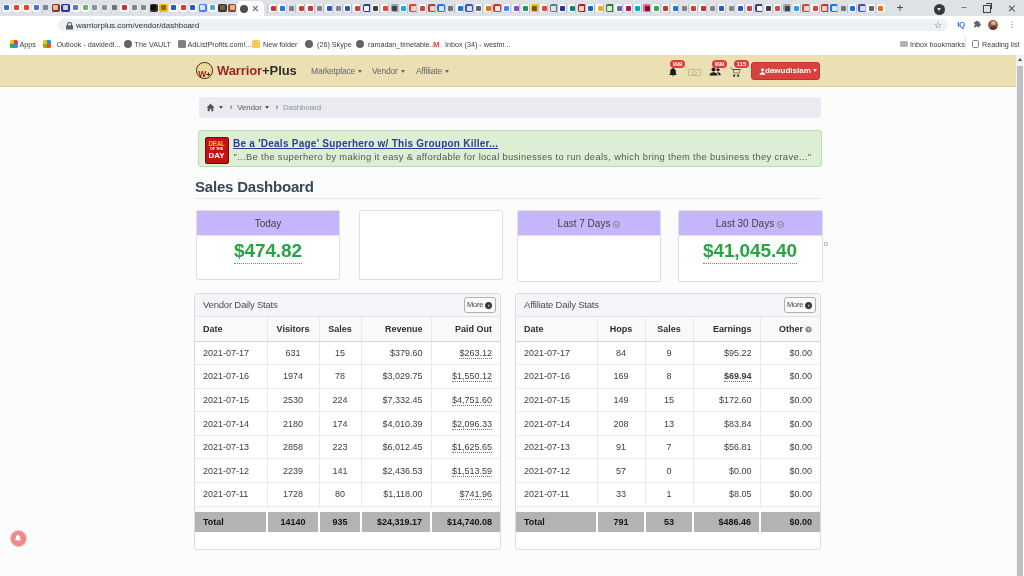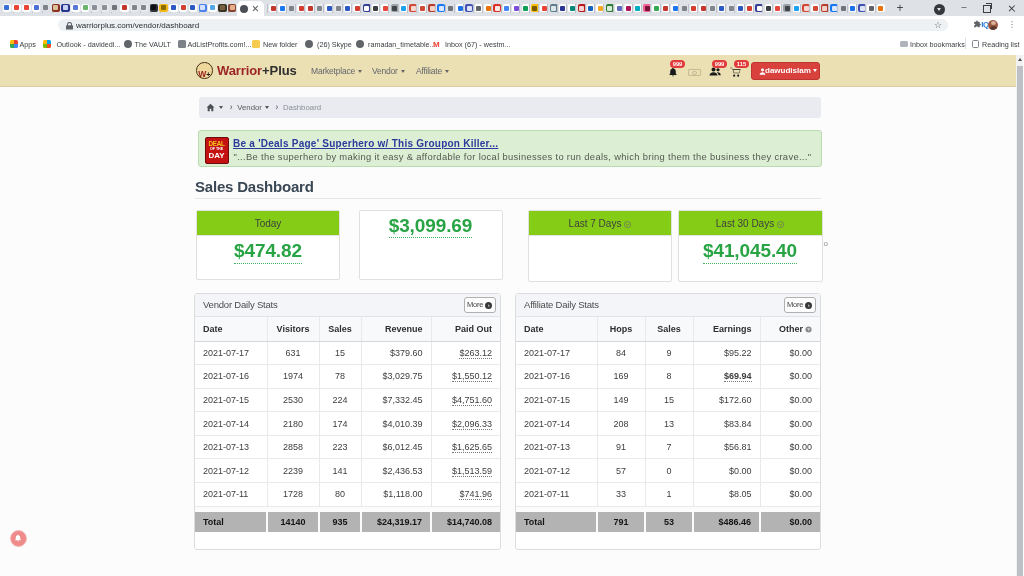--- a/index.html
+++ b/index.html
@@ -32,21 +32,21 @@
 #crumb{left:199px;top:97px;width:622px;height:21px;background:#e9ebf0;border-radius:3px;font-size:7.8px;color:#555;line-height:21px;}
 .sep{color:#73787e;font-weight:bold;font-size:8.5px;margin:0 4.5px;}
 #deal{left:198px;top:130px;width:622px;height:35px;background:#dcefd5;border:1px solid #b9dcae;border-radius:3px;}
 #dealbadge{position:absolute;left:5.5px;top:6px;width:22px;height:25px;background:#c41212;border:1px solid #6d0a0a;border-radius:2px;text-align:center;overflow:hidden;}
 #dealtitle{position:absolute;left:34px;top:6.5px;font-size:10px;font-weight:bold;color:#2c3a9c;text-decoration:underline;letter-spacing:0.25px;}
 #dealdesc{position:absolute;left:34.5px;top:19.5px;font-size:9.4px;color:#54594f;letter-spacing:0.32px;}
 #h1{left:195px;top:178px;font-size:15px;font-weight:bold;color:#3a4754;letter-spacing:-0.2px;}
 #updated{top:192px;font-size:8px;color:#949494;margin-top:46px;}
 #hrule{left:195px;top:198px;width:626px;height:1px;background:#e5e5e5;}
 .card{position:absolute;background:#fff;border:1px solid #e0e0e0;border-radius:2px;}
-.cardh{height:24.5px;line-height:25px;background:#84cc16;border-bottom:1px solid #e3e3e3;text-align:center;font-size:10px;color:#3f3f3f;}
+.cardh{height:24.5px;line-height:25px;background:#c4b5fd;border-bottom:1px solid #e3e3e3;text-align:center;font-size:10px;color:#3f3f3f;}
 .cardv{text-align:center;font-size:19px;font-weight:bold;color:#28a445;letter-spacing:-0.1px;}
 .cardv span{border-bottom:1px dotted #42b261;padding-bottom:1.5px;}
 .panel{position:absolute;top:293px;height:255px;background:#fff;border:1px solid #dcdcdc;border-radius:3px;}
 .ph{height:21.5px;background:#f4f5f8;border-bottom:1px solid #e2e3e8;line-height:22px;font-size:9.5px;color:#4c4c4c;padding-left:8px;letter-spacing:-0.2px;}
 .more{position:absolute;right:4.5px;top:3px;width:30px;height:13.5px;border:1px solid #b0b0b0;border-radius:3px;background:#fdfdfd;
  font-size:7.5px;color:#444;text-align:center;line-height:13px;letter-spacing:-0.2px;}
 table{border-collapse:collapse;table-layout:fixed;width:100%;}
 td,th{padding:0;font-size:9px;color:#3d3d3d;overflow:hidden;white-space:nowrap;}
 thead th{height:24px;font-weight:bold;color:#2f2f2f;background:#f8f9fa;border-bottom:1px solid #d6d6da;}
 tbody td{height:22.6px;border-bottom:1px solid #e9e9ec;}
@@ -457,21 +457,21 @@
       <path fill="none" stroke="#46494d" stroke-width="1.8" d="M13.5 8a5.5 5.5 0 1 1-1.6-3.9"></path>
       <path fill="#46494d" d="M12.5 0.5v4.2H8.3z"></path>
     </svg>
 <div id="omnibox">
 <svg class="isvg" style="left:8px;top:3px;" width="7" height="8" viewBox="0 0 7 8">
         <path fill="#5f6368" d="M1 3.2V2.4a2.5 2.5 0 0 1 5 0v.8h.4c.3 0 .6.3.6.6v3.1c0 .3-.3.6-.6.6H.6A.6.6 0 0 1 0 6.9V3.8c0-.3.3-.6.6-.6H1zm1-0h3v-.8a1.5 1.5 0 0 0-3 0v.8z"></path>
       </svg>
 <div style="position:absolute;left:18px;top:0;height:12.5px;line-height:13px;font-size:8px;color:#2a2d31;">warriorplus.com/vendor/dashboard</div>
 <div style="position:absolute;left:876px;top:0;height:12.5px;line-height:13px;font-size:9px;color:#5f6368;">☆</div>
 </div>
-<div class="tbtn" style="left:953px;width:16px;font-size:8px;font-weight:bold;color:#2c7de0;letter-spacing:-0.5px;margin-left:24px;">IQ</div>
+<div class="tbtn" style="left:953px;width:16px;font-size:8px;font-weight:bold;color:#2c7de0;letter-spacing:-0.5px;">IQ</div>
 <svg class="isvg" style="left:973px;top:4px;" width="9" height="9" viewBox="0 0 16 16">
       <path fill="#5f6368" d="M7 1a1.5 1.5 0 0 1 1.5 1.5V3H11a1 1 0 0 1 1 1v2.5h.5a1.5 1.5 0 0 1 0 3H12V12a1 1 0 0 1-1 1H8.5v-.5a1.5 1.5 0 0 0-3 0v.5H3a1 1 0 0 1-1-1V9.5h.5a1.5 1.5 0 0 0 0-3H2V4a1 1 0 0 1 1-1h2.5v-.5A1.5 1.5 0 0 1 7 1z"></path>
     </svg>
 <div style="position:absolute;left:988px;top:3.5px;width:10px;height:10px;border-radius:50%;background:#9c5a43;overflow:hidden;">
       <div style="position:absolute;left:2.5px;top:1.5px;width:5px;height:4px;border-radius:50%;background:#d8b09c;"></div>
       <div style="position:absolute;left:1.5px;top:6px;width:7px;height:5px;border-radius:50%;background:#5a3a2e;"></div>
     </div>
 <div class="tbtn" style="left:1006px;width:12px;font-size:8px;letter-spacing:0;">⋮</div>
 </div>
 <div id="bookbar" class="abs">
@@ -483,21 +483,21 @@
     <div class="bm" style="left:134.5px;">The VAULT</div>
 <span class="bmic" style="left:178px;background:#7d8288;"></span>
     <div class="bm" style="left:187.5px;">AdListProfits.com!...</div>
 <span class="bmic" style="left:252px;background:#f7cb4d;"></span>
     <div class="bm" style="left:263px;">New folder</div>
 <span class="bmic" style="left:305px;background:#616569;border-radius:50%;"></span>
     <div class="bm" style="left:317px;">(26) Skype</div>
 <span class="bmic" style="left:356px;background:#616569;border-radius:50%;"></span>
     <div class="bm" style="left:368px;">ramadan_timetable...</div>
 <div class="bm" style="left:433px;color:#ea4335;font-weight:bold;font-size:8px;">M</div>
-    <div class="bm" style="left:445px;">Inbox (67) - westm...</div>
+    <div class="bm" style="left:445px;">Inbox (34) - westm...</div>
 <span class="bmic" style="left:900px;background:#aeb4ba;height:6px;margin-top:1px;"></span>
     <div class="bm" style="left:910px;">Inbox bookmarks</div>
 <div style="position:absolute;left:965px;top:5px;width:1px;height:11px;background:#dadce0;"></div>
 <span class="bmic" style="left:972px;background:#fff;border:1px solid #80868b;width:5px;height:6px;"></span>
     <div class="bm" style="left:982px;">Reading list</div>
 </div>
 <div id="shead" class="abs">
 <div id="logocirc"><span style="font-size:8.5px;font-weight:bold;color:#9c2121;line-height:14px;">W<span style="color:#1a1a1a;font-size:7px;">+</span></span></div>
 <div id="logotxt">Warrior<b>+Plus</b></div>
 <div class="nav" style="left:311px;">Marketplace<span class="caret"></span></div>
@@ -554,23 +554,22 @@
 <div id="dealdesc">"...Be the superhero by making it easy &amp; affordable for local businesses to run deals, which bring them the business they crave..."</div>
 </div>
 <div id="h1" class="abs">Sales Dashboard</div>
 <div id="updated" class="abs" style="right:196px;"><span style="font-size:8.5px;">⟳</span> Updated 6 minutes ago</div>
 <div id="hrule" class="abs"></div>
 <div class="card" style="left:196.0px;top:209.5px;width:142px;height:68.5px;">
     <div class="cardh">Today</div>
     <div class="cardv" style="margin-top:4px;"><span>$474.82</span></div>
   </div>
 <div class="card" style="left:358.5px;top:209.5px;width:142px;height:68.5px;">
-    <div class="cardv" style="margin-top:4px;"><span>$3,099.69</span></div>
   </div>
-<div class="card" style="left:528px;top:209.5px;width:142px;height:70.5px;">
+<div class="card" style="left:517.0px;top:209.5px;width:142px;height:70.5px;">
     <div class="cardh">Last 7 Days<svg style="display:inline-block;vertical-align:-1px;margin-left:3px;" width="7" height="7" viewBox="0 0 16 16">
         <circle cx="8" cy="8" r="7" fill="none" stroke="#6a6a6a" stroke-width="1.6"></circle>
         <path d="M4.5 6.5 8 10l3.5-3.5" fill="none" stroke="#6a6a6a" stroke-width="1.8"></path>
       </svg></div>
   </div>
 <div class="card" style="left:677.5px;top:209.5px;width:143px;height:70.5px;">
     <div class="cardh">Last 30 Days<svg style="display:inline-block;vertical-align:-1px;margin-left:3px;" width="7" height="7" viewBox="0 0 16 16">
         <circle cx="8" cy="8" r="7" fill="none" stroke="#6a6a6a" stroke-width="1.6"></circle>
         <path d="M4.5 6.5 8 10l3.5-3.5" fill="none" stroke="#6a6a6a" stroke-width="1.8"></path>
       </svg></div>

